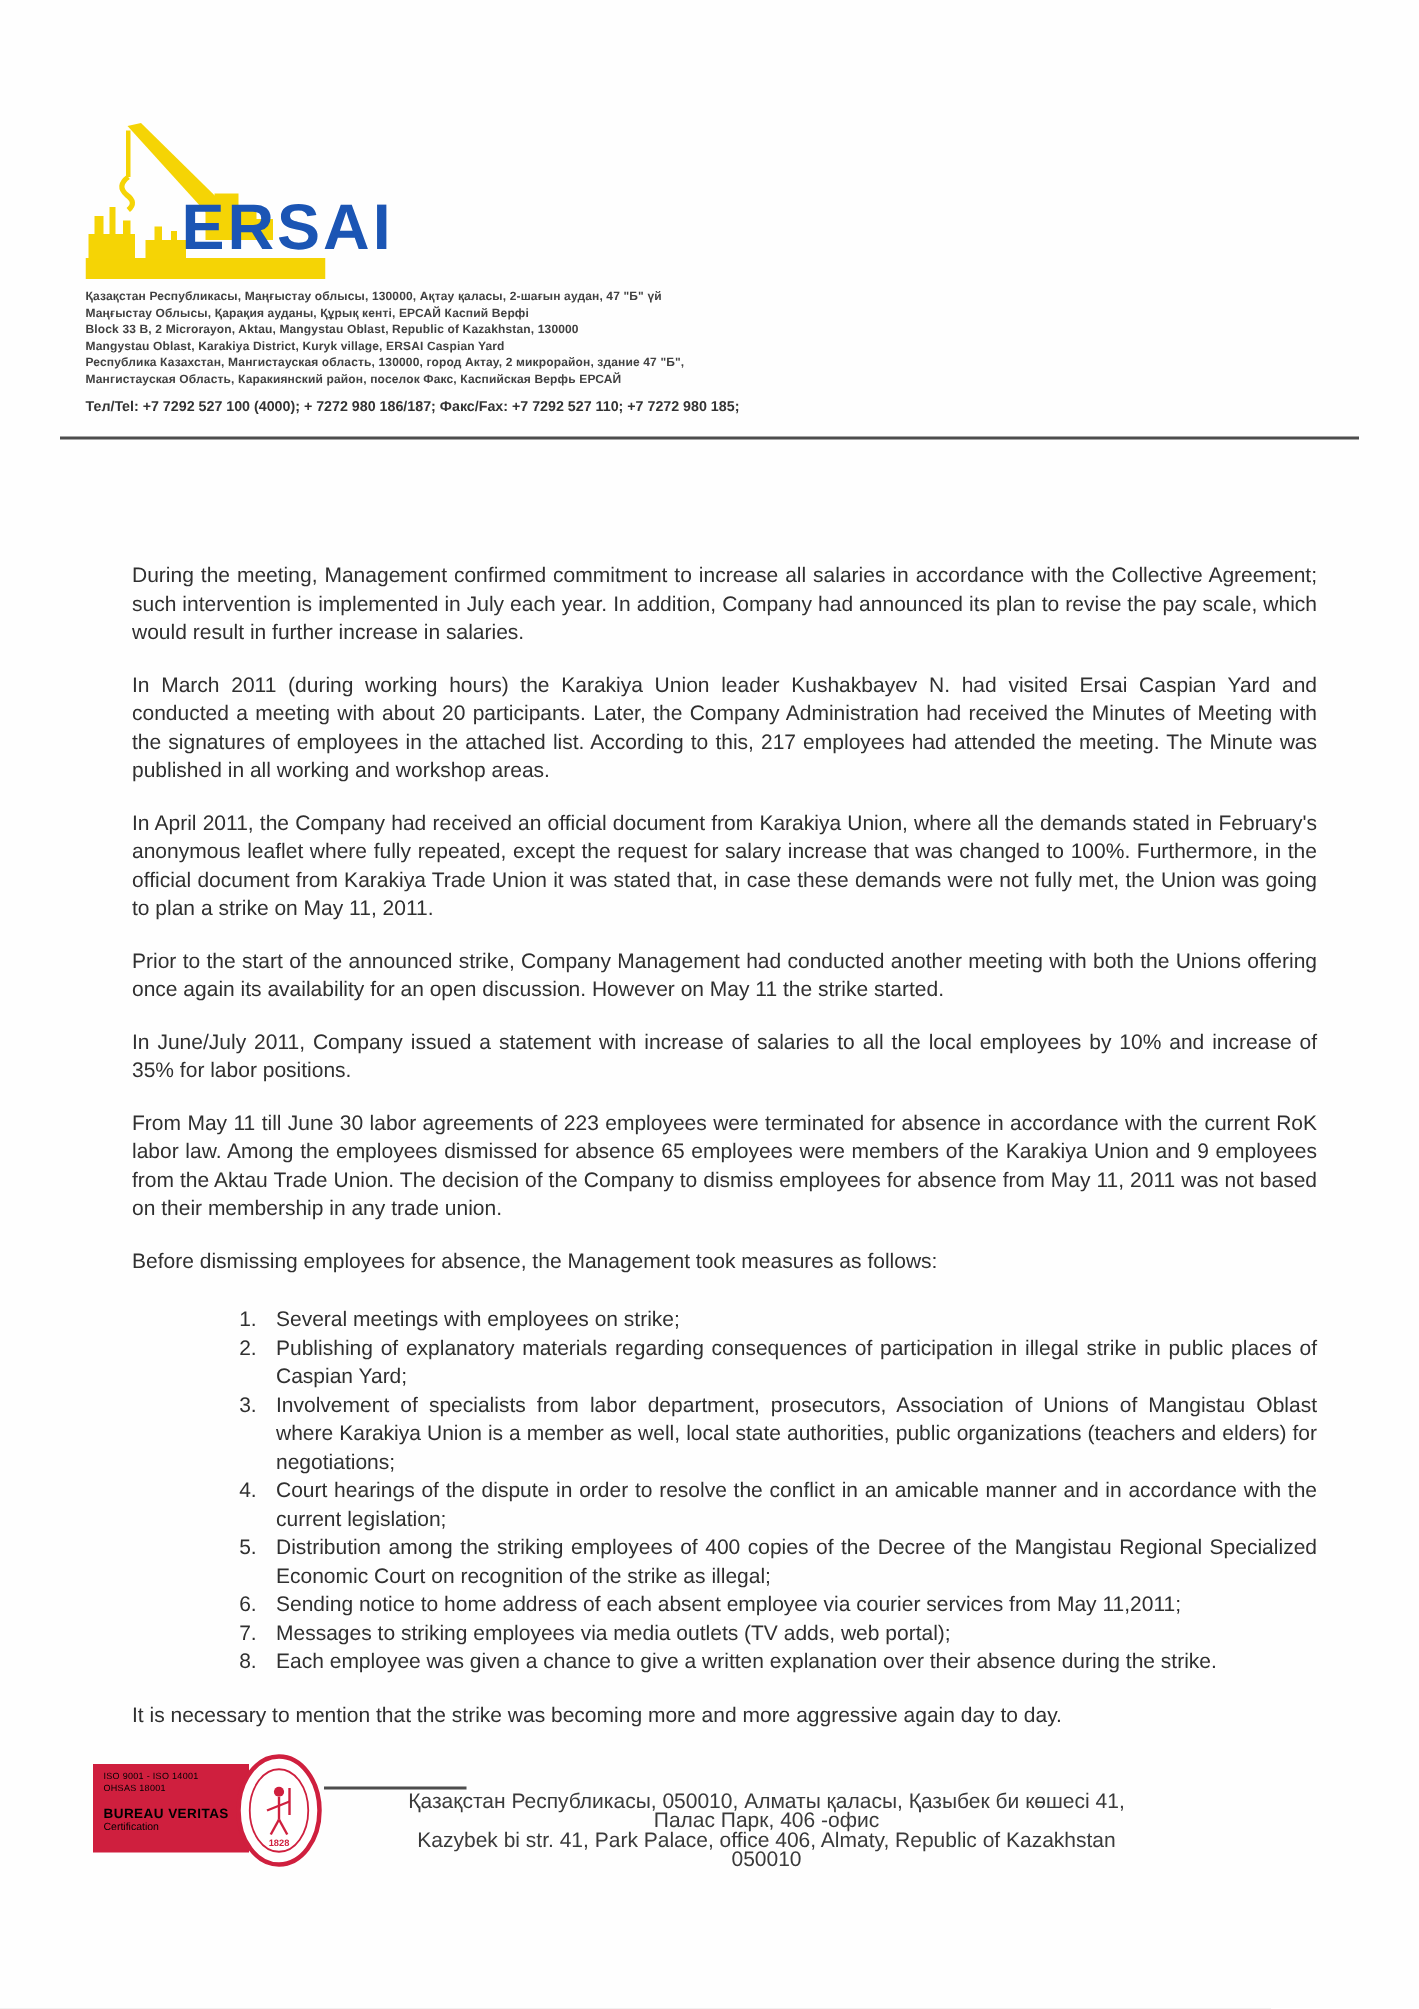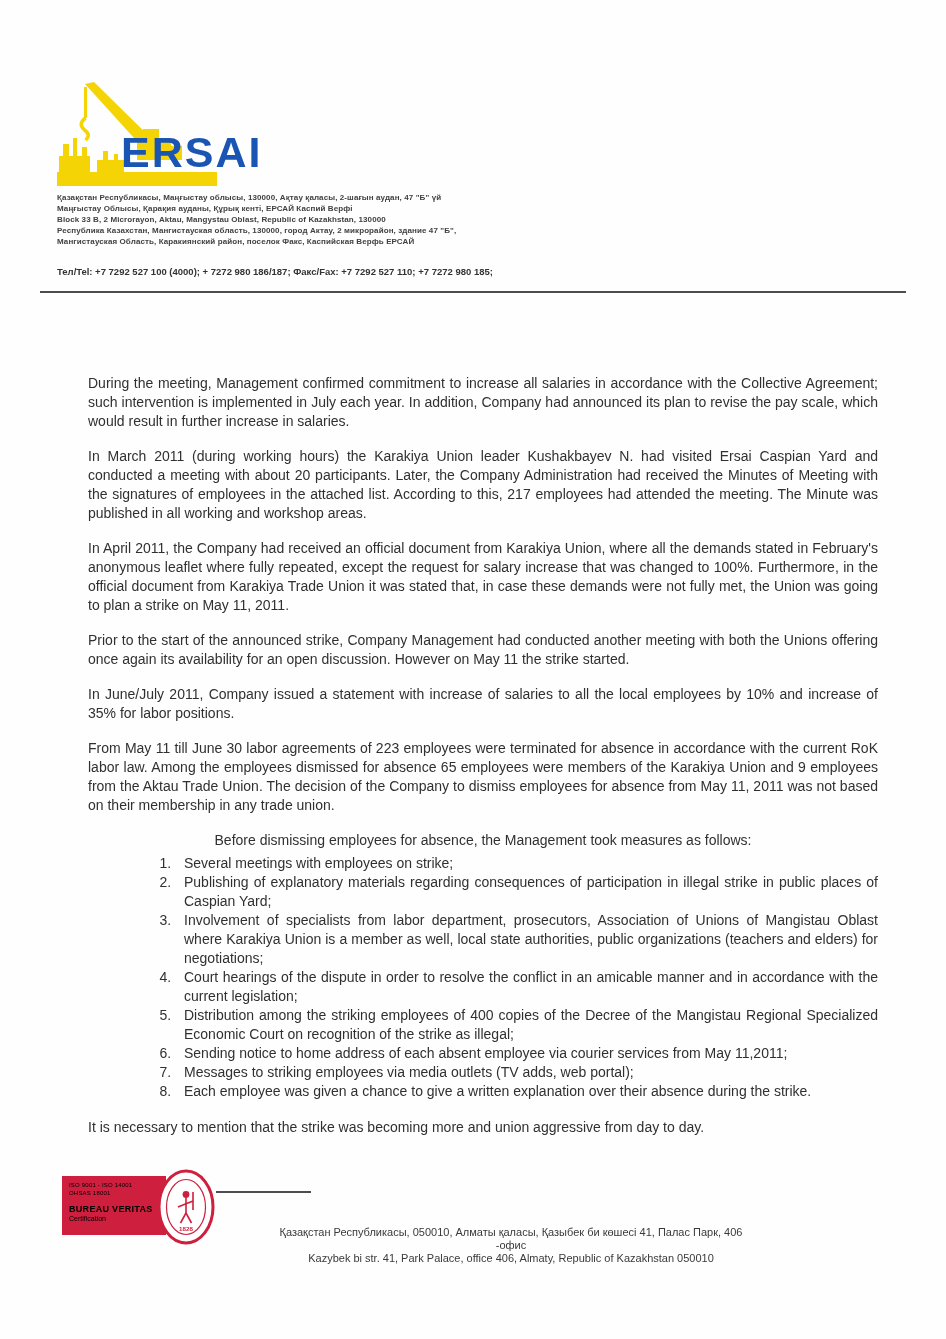--- a/index.html
+++ b/index.html
@@ -20,34 +20,34 @@
   .addr-block { position:absolute; left:57px; top:192px; width:560px;
     font-size:8px; line-height:11px; color:#414141; letter-spacing:.1px;font-weight:bold; }
   .tel-line { position:absolute; left:57px; top:266px; width:600px;
     font-size:9.5px; font-weight:bold; color:#333; }
   .head-rule { position:absolute; left:40px; top:291px; width:866px; height:2px;
     background:#4d4d4d; }
   
   .doc-body { position:absolute; left:88px; top:374px; width:790px;
     font-size:14px; line-height:19px; text-align:justify; color:#303030; }
   .doc-body p { margin:0 0 16px 0; }
-  .doc-body p.intro { margin-bottom:4px; text-align:center; }
+  .doc-body p.intro { margin-bottom:20px; text-align:left; }
   ol.measures { margin:0 0 17px 0; padding-left:87px; list-style:decimal; }
   ol.measures li { padding-left:9px; text-align:justify; }
   .closing { margin-top:4px; text-align:left; }
   
   .bv-badge { position:absolute; left:62px; top:1176px; width:104px; height:59px;
     background:#cf1f3e; color:#000000; padding:6px 6px 4px 7px; }
   .bv-badge .iso { font-size:6px; line-height:7.5px; letter-spacing:.2px; }
   .bv-badge .bvname { font-size:9px; font-weight:bold; margin-top:7px; letter-spacing:.3px; }
   .bv-badge .bvsub { font-size:7px; margin-top:1px; }
   .bv-seal { position:absolute; left:156px; top:1168px; width:60px; height:78px; }
   .footer-rule { position:absolute; left:216px; top:1191px; width:95px; height:2px; background:#4d4d4d; }
-  .footer-addr { position:absolute; left:268px; top:1226px; width:486px;
-    text-align:center; font-size:11px; line-height:13px; color:#3a3a3a; }
+  .footer-addr { position:absolute; left:268px; top:1194px; width:486px;
+    text-align:center; font-size:14px; line-height:13px; color:#3a3a3a; }
 </style>
 </head>
 <body>
 
 <div class="page">
 
   <div class="logo-wrap">
     <svg class="crane-svg" viewBox="0 0 160 104" aria-hidden="true">
       <g fill="#f5d405">
         <rect x="0" y="90" width="160" height="14"></rect>
@@ -66,20 +66,21 @@
         <rect x="57" y="72" width="4" height="8"></rect>
       </g>
     </svg>
     <div class="brand">ERSAI</div>
   </div>
 
   <div class="addr-block">
     <div>Қазақстан Республикасы, Маңғыстау облысы, 130000, Ақтау қаласы, 2-шағын аудан, 47 "Б" үй</div>
     <div>Маңғыстау Облысы, Қарақия ауданы, Құрық кенті, ЕРСАЙ Каспий Верфі</div>
     <div>Block 33 B, 2 Microrayon, Aktau, Mangystau Oblast, Republic of Kazakhstan, 130000</div>
+    <div>Mangystau Oblast, Karakiya District, Kuryk village, ERSAI Caspian Yard</div>
     <div>Республика Казахстан, Мангистауская область, 130000, город Актау, 2 микрорайон, здание 47 "Б",</div>
     <div>Мангистауская Область, Каракиянский район, поселок Факс, Каспийская Верфь ЕРСАЙ</div>
   </div>
 
   <div class="tel-line">Тел/Tel: +7 7292 527 100 (4000); + 7272 980 186/187; Факс/Fax: +7 7292 527 110; +7 7272 980 185;</div>
 
   <div class="head-rule"></div>
 
   <div class="doc-body">
     <p>During the meeting, Management confirmed commitment to increase all salaries in accordance with the Collective Agreement; such intervention is implemented in July each year.  In addition, Company had announced its plan to revise the pay scale, which would result in further increase in salaries.</p>
@@ -94,21 +95,21 @@
       <li>Several meetings with employees on strike;</li>
       <li>Publishing of explanatory materials regarding consequences of participation in illegal strike in public places of Caspian Yard;</li>
       <li>Involvement of specialists from labor department, prosecutors, Association of Unions of Mangistau Oblast where Karakiya Union is a member as well, local state authorities, public organizations (teachers and elders) for negotiations;</li>
       <li>Court hearings of the dispute in order to resolve the conflict in an amicable manner and in accordance with the current legislation;</li>
       <li>Distribution among the striking employees of 400 copies of the Decree of the Mangistau Regional Specialized Economic Court on recognition of the strike as illegal;</li>
       <li>Sending notice to home address of each absent employee via courier services from May 11,2011;</li>
       <li>Messages to striking employees via media outlets (TV adds, web portal);</li>
       <li>Each employee was given a chance to give a written explanation over their absence during the strike.</li>
     </ol>
 
-    <p class="closing">It is necessary to mention that the strike was becoming more and union aggressive from day to day.</p>
+    <p class="closing">It is necessary to mention that the strike was becoming more and more aggressive again day to day.</p>
   </div>
 
   <div class="bv-badge">
     <div class="iso">ISO 9001 - ISO 14001</div>
     <div class="iso">OHSAS 18001</div>
     <div class="bvname">BUREAU VERITAS</div>
     <div class="bvsub">Certification</div>
   </div>
 
   <svg class="bv-seal" viewBox="0 0 60 78" aria-hidden="true">

